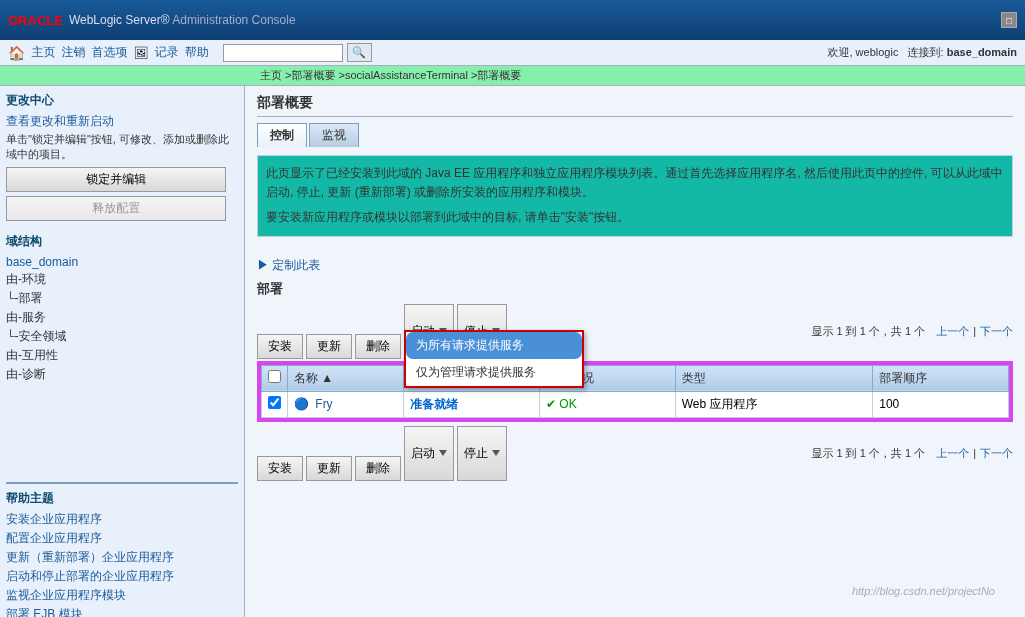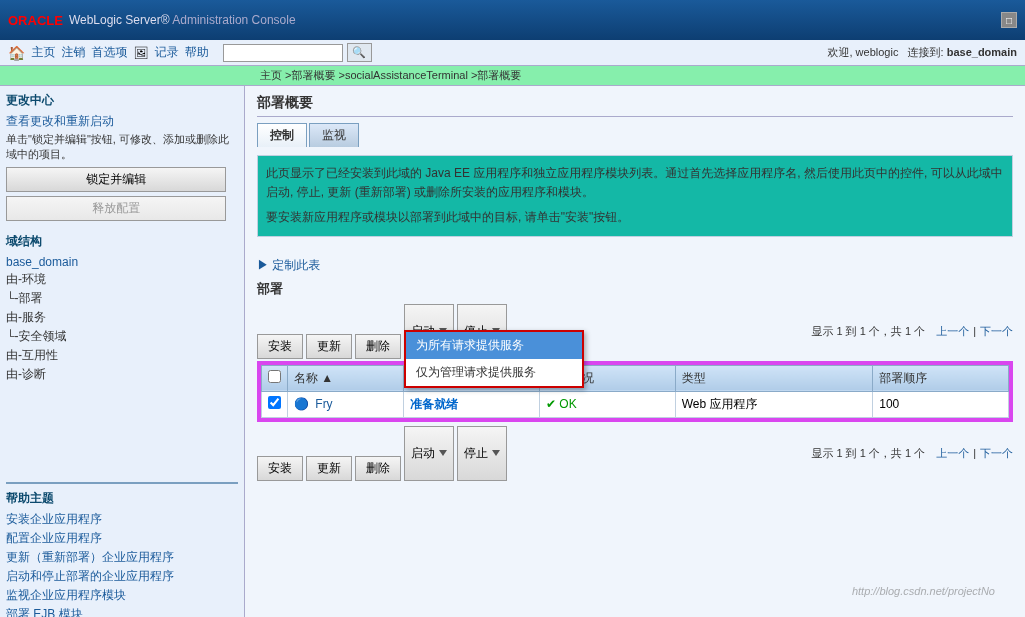--- a/index.html
+++ b/index.html
@@ -217,20 +217,21 @@
       min-width: 160px;
       box-shadow: 2px 2px 5px rgba(0,0,0,0.3);
       top: 28px;
       left: 0;
     }
     .dropdown-menu-popup .menu-item {
       padding: 5px 10px;
       cursor: pointer;
       font-size: 12px;
       color: #333;
+      border-radius: 7px;
     }
     .dropdown-menu-popup .menu-item.highlighted {
       background: #4a90d9;
       color: white;
     }
 
     .toolbar-row { position: relative; display: flex; align-items: flex-end; gap: 3px; }
 
     .help-area {
       border-top: 2px solid #7a9fc0;

